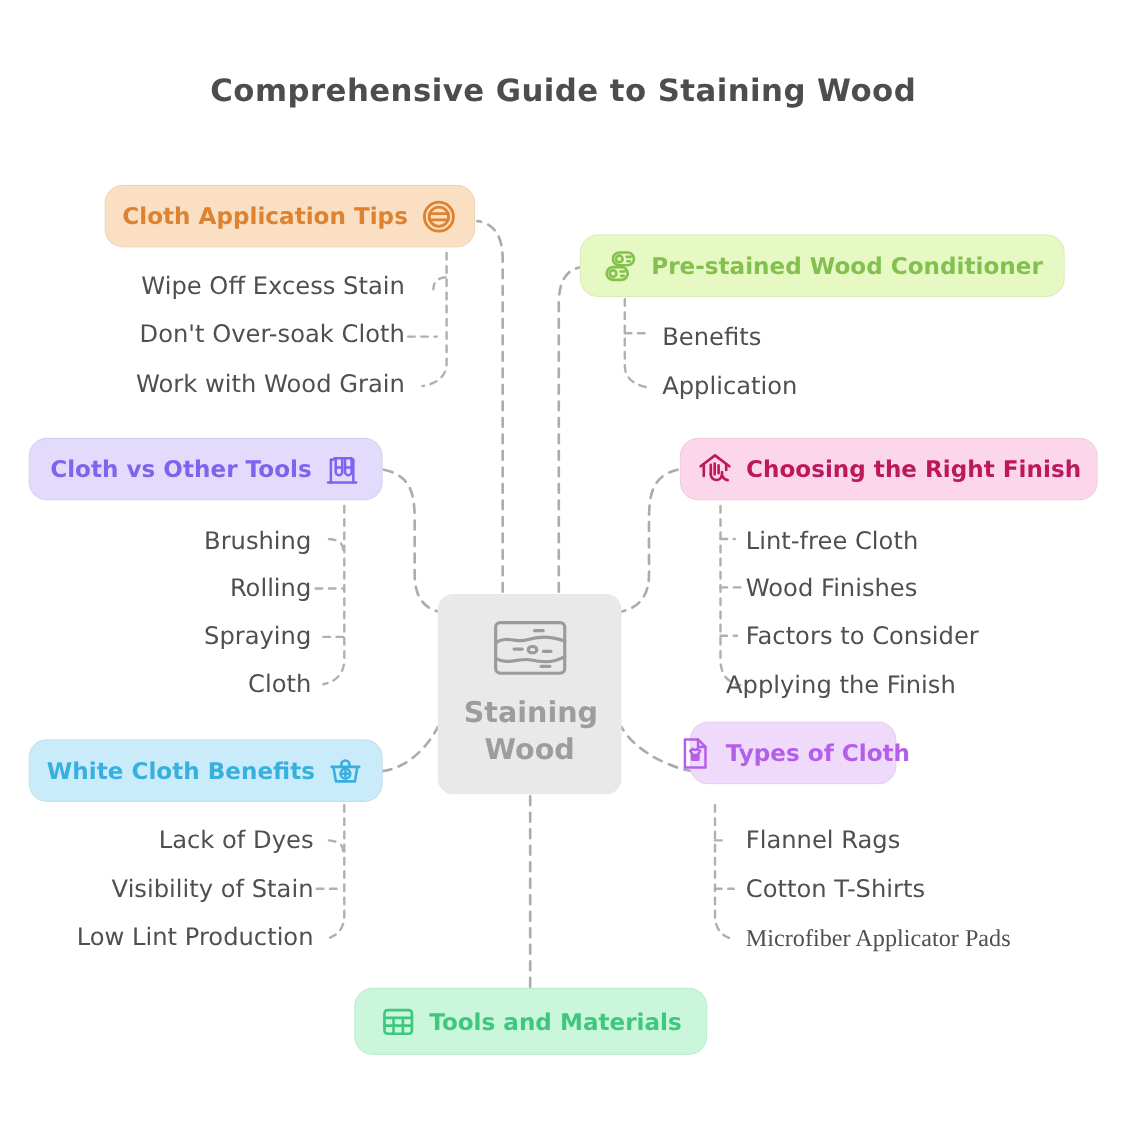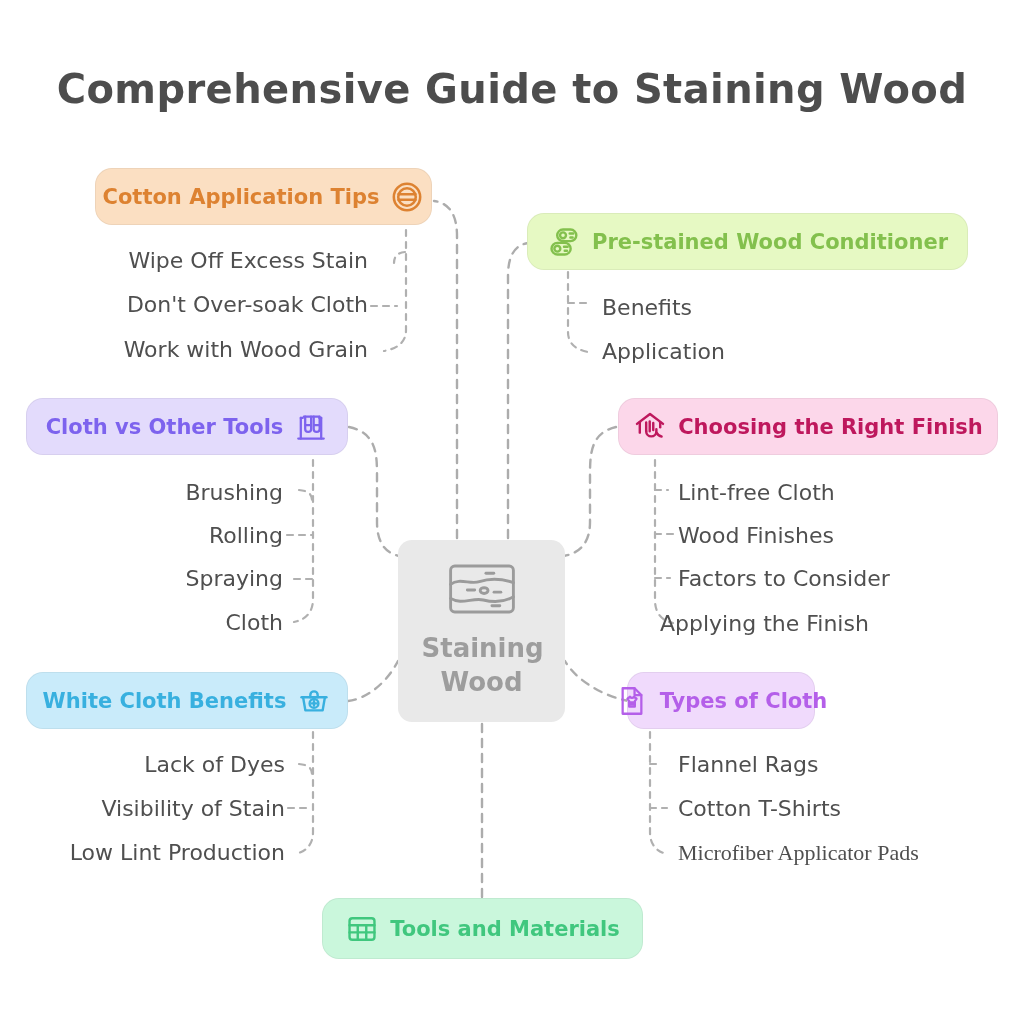--- a/index.html
+++ b/index.html
@@ -1,30 +1,30 @@
 <!DOCTYPE html>
 <html><head>
 <meta charset="utf-8">
 <style>
   * { margin:0; padding:0; box-sizing:border-box; }
   html,body { width:1024px; height:1024px; background:#ffffff; font-family:"DejaVu Sans", sans-serif; }
   .canvas { position:relative; width:1024px; height:1024px; background:#ffffff; overflow:hidden; }
   .connectors { position:absolute; left:0; top:0; }
   .title { position:absolute; top:66px; left:0; width:100%; text-align:center;
-           font-size:40px; font-weight:700; color:#4d4d4d; letter-spacing:.4px; }
+           font-size:28px; font-weight:700; color:#4d4d4d; letter-spacing:.4px; }
   .node { position:absolute; display:flex; align-items:center; justify-content:center; gap:11px;
           border-radius:17px; font-size:21px; font-weight:600; white-space:nowrap;
           border:1px solid rgba(0,0,0,0.05); }
   .node .ico { display:flex; align-items:center; }
   .n-orange { left:95px;  top:168px; width:337px; height:57px; background:#fbdfc2; color:#dd8231; }
   .n-green  { left:527px; top:213px; width:441px; height:57px; background:#e6f9c3; color:#83c04d; }
   .n-purple { left:26px;  top:398px; width:322px; height:57px; background:#e3dbfc; color:#7d63ee; }
   .n-pink   { left:618px; top:398px; width:380px; height:57px; background:#fcd7ea; color:#be185d; }
   .n-cyan   { left:26px;  top:672px; width:322px; height:57px; background:#c9ebfa; color:#38b0df; }
-  .n-violet { left:627px; top:672px; width:188px; height:57px; background:#f0dafc; color:#b45fe9; }
+  .n-violet { left:627px; top:656px; width:188px; height:57px; background:#f0dafc; color:#b45fe9; }
   .n-mint   { left:322px; top:898px; width:321px; height:61px; background:#caf7dc; color:#40c77e; }
   .center-node { position:absolute; left:398px; top:540px; width:167px; height:182px;
                  background:#e9e9e9; border-radius:14px; display:flex; flex-direction:column;
                  align-items:center; justify-content:center; gap:12px; color:#9b9b9b; }
   .center-label { font-size:26px; font-weight:600; line-height:1.3; text-align:center; color:#9d9d9d; width:120px; }
   .child { position:absolute; font-size:22px; font-weight:500; color:#4f4f4f;
            line-height:30px; white-space:nowrap; }
   .child.r { text-align:right; }
 </style>
 </head>
@@ -77,21 +77,21 @@
         <path d="M17.6 11.2 h2.6"></path>
         <path d="M7.4 10.4 h2.8"></path>
         <path d="M1 13.6 C5 16.2 9.5 13.2 13.5 14.2 S21.5 15 25 13"></path>
         <path d="M16.8 16.4 h3"></path>
       </svg>
     </span>
     <div class="center-label">Staining Wood</div>
   </div>
 
   <div class="node n-orange">
-    <span>Cotton Application Tips</span>
+    <span>Cloth Application Tips</span>
     <span class="ico">
       <svg width="34" height="34" viewBox="0 0 24 24" fill="none" stroke="currentColor" stroke-width="1.8" stroke-linecap="round">
         <circle cx="12" cy="12" r="9.3"></circle>
         <circle cx="12" cy="12" r="6.2"></circle>
         <path d="M6 10 h12 M6 14 h12"></path>
       </svg>
     </span>
   </div>
 
   <div class="node n-green">

